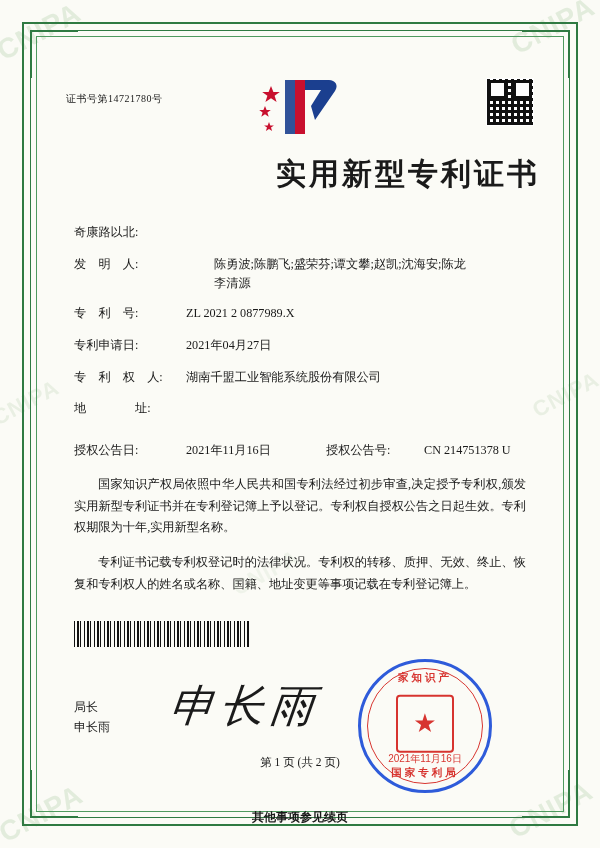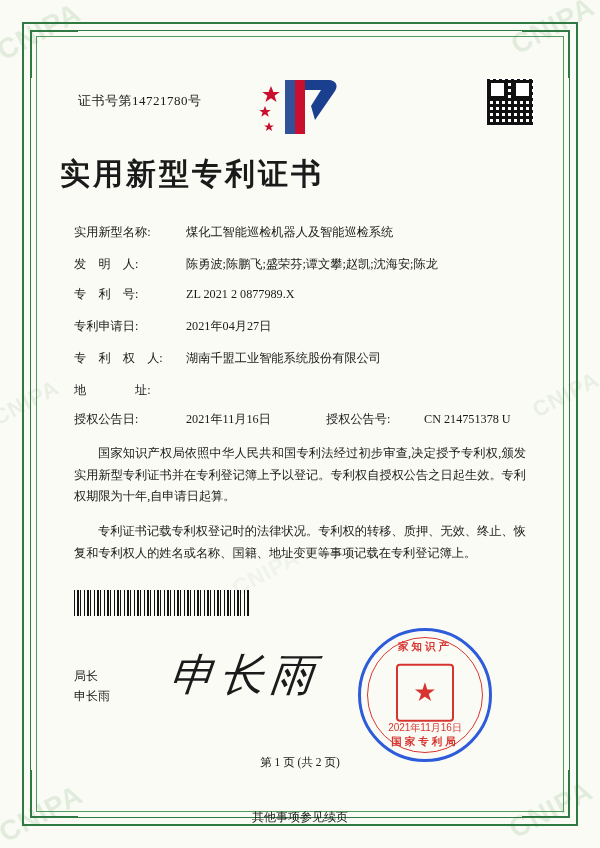--- a/index.html
+++ b/index.html
@@ -57,22 +57,22 @@
   .content{
     position:absolute;
     left:60px;top:70px;right:60px;bottom:60px;
   }
 
   
   .header{
     position:relative;height:80px;
   }
   .cert-no{
-    position:absolute;left:18px;top:22px;
-    font-size:13px;letter-spacing:.5px;font-family:Liberation Serif, serif;
+    position:absolute;left:6px;top:22px;
+    font-size:10px;letter-spacing:.5px;font-family:Liberation Serif, serif;
   }
   .logo{
     position:absolute;left:50%;top:6px;transform:translateX(-50%);
     width:90px;height:62px;
   }
   .qr{
     position:absolute;right:6px;top:8px;
     width:46px;height:46px;
     background:
       repeating-linear-gradient(90deg,#111 0 3px,transparent 3px 6px),
@@ -81,21 +81,21 @@
     border:1px solid #fff;
   }
   .qr::before,.qr::after{
     content:"";position:absolute;width:13px;height:13px;
     border:3px solid #111;background:#fff;
   }
   .qr::before{left:1px;top:1px;}
   .qr::after{right:1px;top:1px;}
 
   h1.title{
-    text-align:left;
+    text-align:right;
     font-size:30px;
     letter-spacing:3px;
     margin:4px 0 28px 0;
     font-weight:bold;
     font-family:"Liberation Serif","DejaVu Serif",serif;
   }
 
   .fields{
     padding:0 14px;
     font-size:12.2px;
@@ -107,28 +107,28 @@
     align-items:flex-start;
   }
   .flabel{
     flex:0 0 112px;
     white-space:nowrap;
   }
   .fvalue{
     flex:1 1 auto;
   }
   .fvalue .cont{display:block;}
-  .frow.tight{margin-bottom:11px;}
+  .frow.tight{margin-bottom:11px;gap:28px;}
 
   .twocol{
     display:flex;
     margin-bottom:13px;
     font-size:12.2px;
   }
-  .twocol .seg{display:flex;}
+  .twocol .seg{display:flex;margin-top:12px;}
   .twocol .seg.left{flex:0 0 252px;}
   .twocol .seg .lab{flex:0 0 112px;white-space:nowrap;}
   .twocol .seg.right .lab{flex:0 0 98px;}
 
   .para{
     margin:14px 14px 0 14px;
     font-size:12.2px;
     line-height:1.75;
     text-align:justify;
     text-indent:24px;
@@ -196,21 +196,21 @@
     text-align:center;font-size:10px;
     font-family:"Liberation Sans","DejaVu Sans",sans-serif;
   }
 
   .page-no{
     position:absolute;left:0;right:0;bottom:18px;
     text-align:center;font-size:11.5px;
   }
   .footnote{
     position:absolute;left:0;right:0;bottom:-38px;
-    text-align:center;font-size:12px;font-weight:normal;
+    text-align:center;font-size:12px;font-weight:bold;
   }
 </style>
 </head>
 <body>
 
 <div class="page">
 
   <div class="wm big" style="left:-6px;top:16px;">CNIPA</div>
   <div class="wm big" style="right:2px;top:10px;">CNIPA</div>
   <div class="wm mid" style="left:-10px;top:390px;">CNIPA</div>
@@ -242,28 +242,28 @@
       </svg>
 
       <div class="qr"></div>
     </div>
 
     <h1 class="title">实用新型专利证书</h1>
 
     <div class="fields">
 
       <div class="frow">
-        <div class="flabel">实用新型名称:</div>
-        <div class="fvalue">煤化工智能巡检机器人及智能巡检系统</div>
+        <div class="flabel">奇康路以北:</div>
       </div>
 
       <div class="frow tight">
         <div class="flabel">发　明　人:</div>
         <div class="fvalue">
           <span class="cont">陈勇波;陈鹏飞;盛荣芬;谭文攀;赵凯;沈海安;陈龙</span>
+          <span class="cont">李清源</span>
         </div>
       </div>
 
       <div class="frow">
         <div class="flabel">专　利　号:</div>
         <div class="fvalue">ZL 2021 2 0877989.X</div>
       </div>
 
       <div class="frow">
         <div class="flabel">专利申请日:</div>
@@ -285,21 +285,21 @@
           <div>2021年11月16日</div>
         </div>
         <div class="seg right">
           <div class="lab">授权公告号:</div>
           <div>CN 214751378 U</div>
         </div>
       </div>
 
     </div>
 
-    <div class="para">国家知识产权局依照中华人民共和国专利法经过初步审查,决定授予专利权,颁发实用新型专利证书并在专利登记簿上予以登记。专利权自授权公告之日起生效。专利权期限为十年,自申请日起算。</div>
+    <div class="para">国家知识产权局依照中华人民共和国专利法经过初步审查,决定授予专利权,颁发实用新型专利证书并在专利登记簿上予以登记。专利权自授权公告之日起生效。专利权期限为十年,实用新型名称。</div>
     <div class="para">专利证书记载专利权登记时的法律状况。专利权的转移、质押、无效、终止、恢复和专利权人的姓名或名称、国籍、地址变更等事项记载在专利登记簿上。</div>
 
     <div class="barcode"></div>
 
     <div class="sign-area">
       <div class="sign-labels">
         <div>局长</div>
         <div>申长雨</div>
       </div>
       <div class="signature">申长雨</div>

